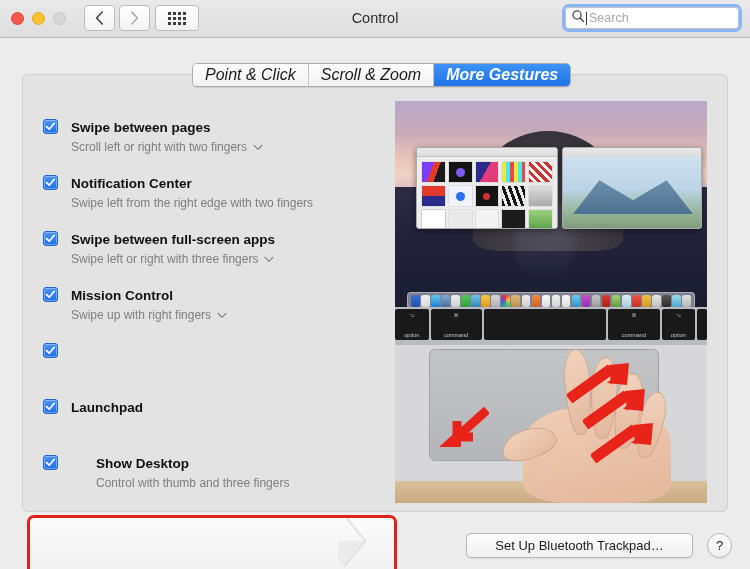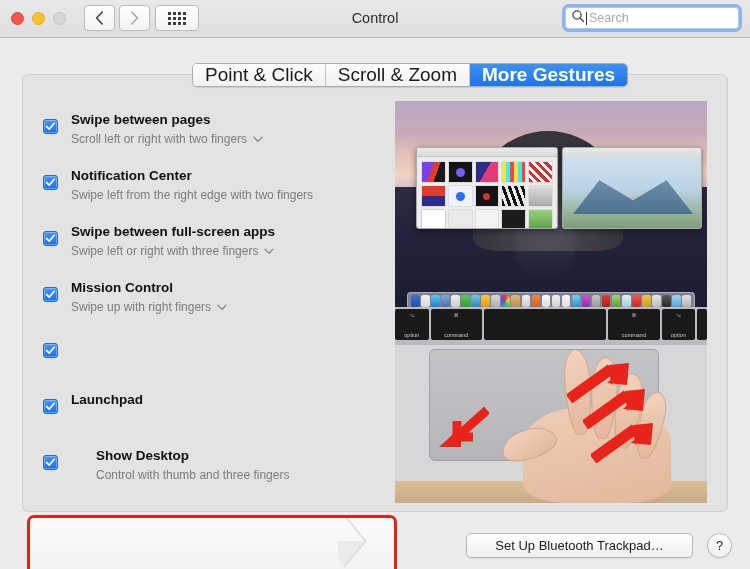--- a/index.html
+++ b/index.html
@@ -71,25 +71,26 @@
 
   
   .tabs {
     position: absolute; left: 192px; top: 63px;
     display: flex; height: 24px;
     border: 1px solid #adadad; border-radius: 5px; overflow: hidden;
     box-shadow: 0 1px 1px rgba(0,0,0,.10);
     z-index: 5;
   }
   .tab {
-    font-size: 19px; color: #1b1b1b;
+    font-size: 16px; color: #1b1b1b;
     padding: 8px 12px; display: flex; align-items: center;
     background: linear-gradient(#fdfdfd, #f2f2f2);
     border-right: 1px solid #c4c4c4;
     white-space: nowrap;
+    font-style: italic;
   }
   .tab:last-child { border-right: none; }
   .tab.active {
     background: linear-gradient(#3d92f5, #1f74e8);
     color: #fff; font-weight: bold;
   }
 
   
   .panel {
     position: absolute; left: 22px; top: 74px;
@@ -111,21 +112,21 @@
     flex: 0 0 auto;
     width: 15px; height: 15px; margin-top: 12px; margin-right: 13px;
     border-radius: 3px;
     background: linear-gradient(#4b94f7, #1d6fe3);
     border: 1px solid #1a65cf;
     box-shadow: 0 0 0 1px rgba(255,255,255,.35) inset;
     display: flex; align-items: center; justify-content: center;
   }
   .cbx svg { display: block; }
   .gtexts { display: flex; flex-direction: column; }
-  .gtitle { font-size: 13.5px; color: #101010; font-weight: 600; line-height: 17px; margin-top: 4px; }
+  .gtitle { font-size: 13.5px; color: #101010; font-weight: 600; line-height: 17px; margin-top: 12px; }
   .gsub { font-size: 12px; color: #7d7d7d; line-height: 16px; margin-top: 3px; display: flex; align-items: center; gap: 6px; }
   .chev { display: inline-block; }
 
   
   .grow.highlight {
     margin-left: 0;
     gap: 25px;
   }
   .hl-box {
     position: absolute; left: 4px; top: 440px;

